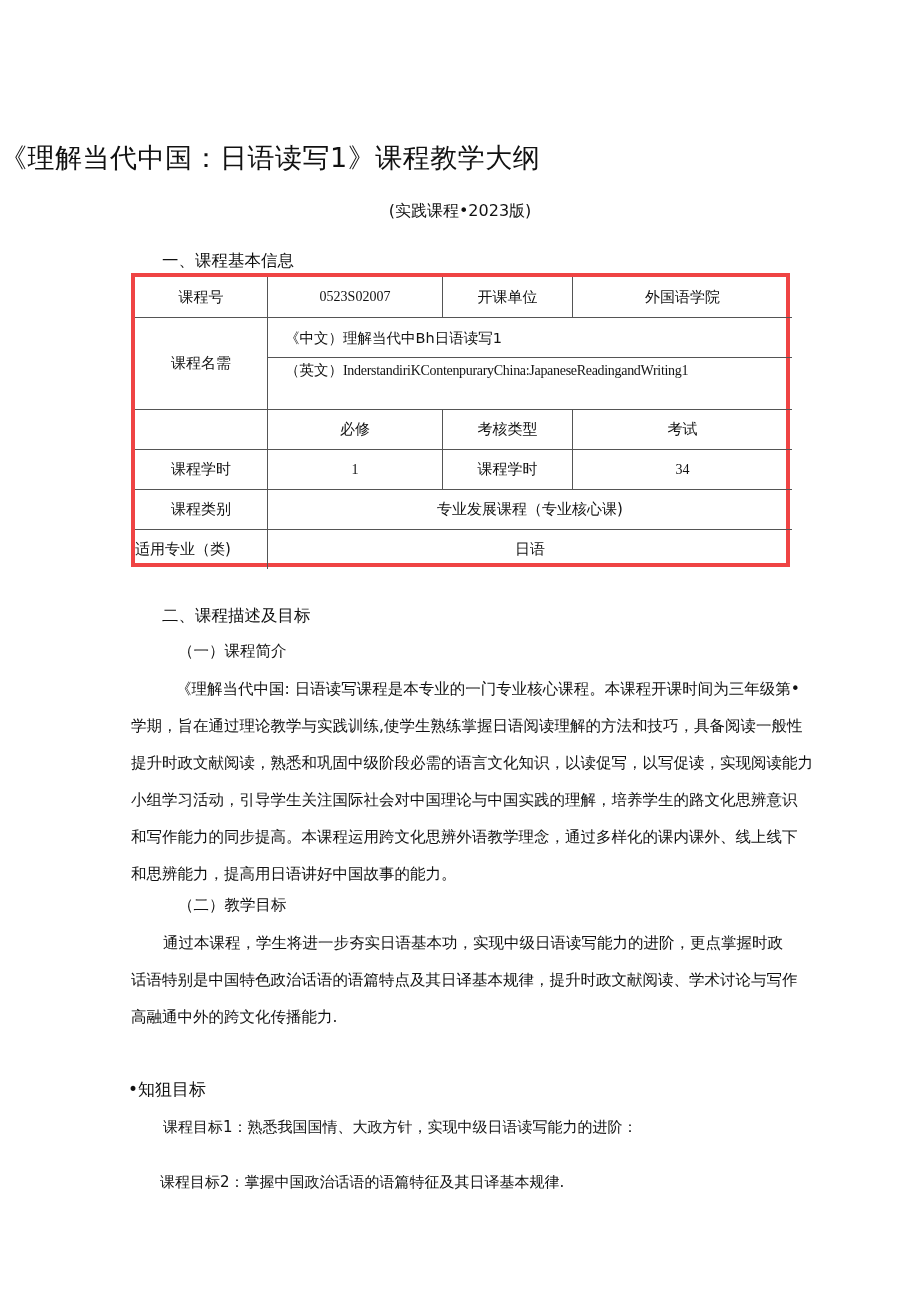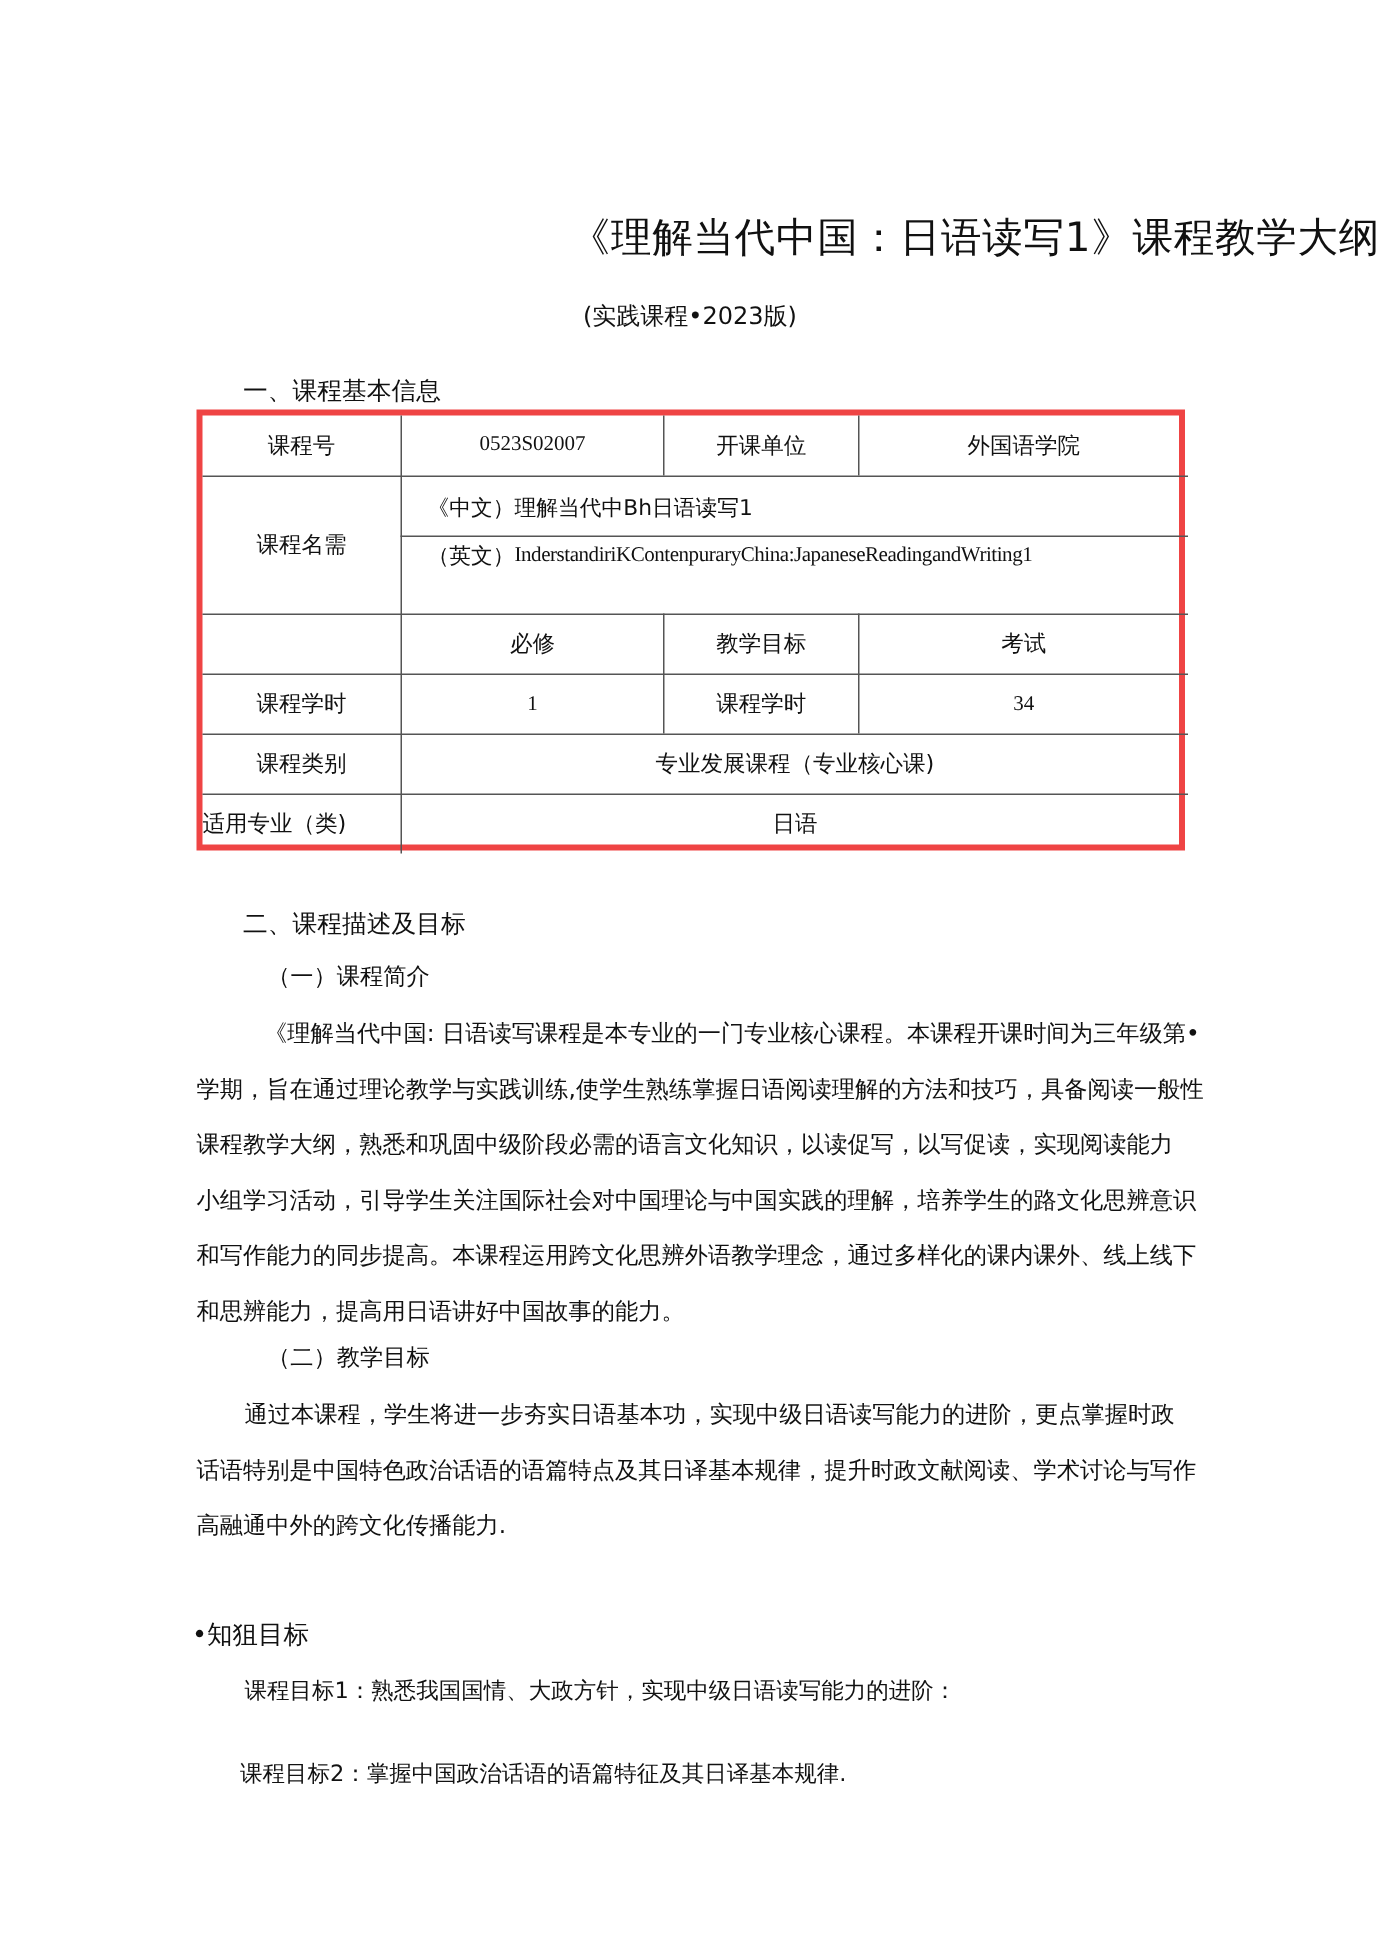--- a/index.html
+++ b/index.html
@@ -12,21 +12,21 @@
       height: 1301px;
       position: relative;
       overflow: hidden;
       font-family: "DejaVu Sans", "Liberation Sans", sans-serif;
       color: #111111;
     }
     .abs { position: absolute; white-space: nowrap; }
 
     .doc-title {
       left: 0; width: 920px; top: 140px;
-      text-align: right;
+      text-align: left;
       font-size: 27px;
       letter-spacing: 0.5px;
       color: #111;
     }
     .doc-subtitle {
       left: 0; width: 920px; top: 201px;
       text-align: center;
       font-size: 16px;
       color: #111;
     }
@@ -126,42 +126,42 @@
     <span>《中文）</span>
     <span>理解当代中Bh日语读写1</span>
   </div>
   <div class="name-line" style="top:84px;">
     <span>（英文）</span>
     <span class="en">InderstandiriKContenpuraryChina:JapaneseReadingandWriting1</span>
   </div>
 
   <div class="cell" style="left:0; top:133px; width:132px; height:39px;"></div>
   <div class="cell" style="left:133px; top:133px; width:174px; height:39px;">必修</div>
-  <div class="cell" style="left:308px; top:133px; width:129px; height:39px;">教学目标</div>
+  <div class="cell" style="left:308px; top:133px; width:129px; height:39px;">考核类型</div>
   <div class="cell" style="left:438px; top:133px; width:219px; height:39px;">考试</div>
 
   <div class="cell" style="left:0; top:173px; width:132px; height:39px;">课程学时</div>
   <div class="cell serif" style="left:133px; top:173px; width:174px; height:39px;">1</div>
   <div class="cell" style="left:308px; top:173px; width:129px; height:39px;">课程学时</div>
   <div class="cell serif" style="left:438px; top:173px; width:219px; height:39px;">34</div>
 
   <div class="cell" style="left:0; top:213px; width:132px; height:39px;">课程类别</div>
   <div class="cell" style="left:133px; top:213px; width:524px; height:39px;">专业发展课程（专业核心课)</div>
 
   <div class="cell" style="left:0; top:253px; width:132px; height:39px; justify-content:flex-start; padding-left:0;">适用专业（类)</div>
   <div class="cell" style="left:133px; top:253px; width:524px; height:39px;">日语</div>
 </div>
 
 <div class="abs section-heading" style="left:162px; top:605px;">二、课程描述及目标</div>
 
 <div class="abs sub-heading" style="left:178px; top:641px;">（一）课程简介</div>
 <div class="para" style="top:671px;">
   <span class="line" style="padding-left:45px;">《理解当代中国: 日语读写课程是本专业的一门专业核心课程。本课程开课时间为三年级第•</span>
   <span class="line">学期，旨在通过理论教学与实践训练,使学生熟练掌握日语阅读理解的方法和技巧，具备阅读一般性</span>
-  <span class="line">课程教学大纲，熟悉和巩固中级阶段必需的语言文化知识，以读促写，以写促读，实现阅读能力</span>
+  <span class="line">提升时政文献阅读，熟悉和巩固中级阶段必需的语言文化知识，以读促写，以写促读，实现阅读能力</span>
   <span class="line">小组学习活动，引导学生关注国际社会对中国理论与中国实践的理解，培养学生的路文化思辨意识</span>
   <span class="line">和写作能力的同步提高。本课程运用跨文化思辨外语教学理念，通过多样化的课内课外、线上线下</span>
   <span class="line">和思辨能力，提高用日语讲好中国故事的能力。</span>
 </div>
 
 <div class="abs sub-heading" style="left:178px; top:895px;">（二）教学目标</div>
 <div class="para" style="top:925px;">
   <span class="line" style="padding-left:32px;">通过本课程，学生将进一步夯实日语基本功，实现中级日语读写能力的进阶，更点掌握时政</span>
   <span class="line">话语特别是中国特色政治话语的语篇特点及其日译基本规律，提升时政文献阅读、学术讨论与写作</span>
   <span class="line">高融通中外的跨文化传播能力.</span>

